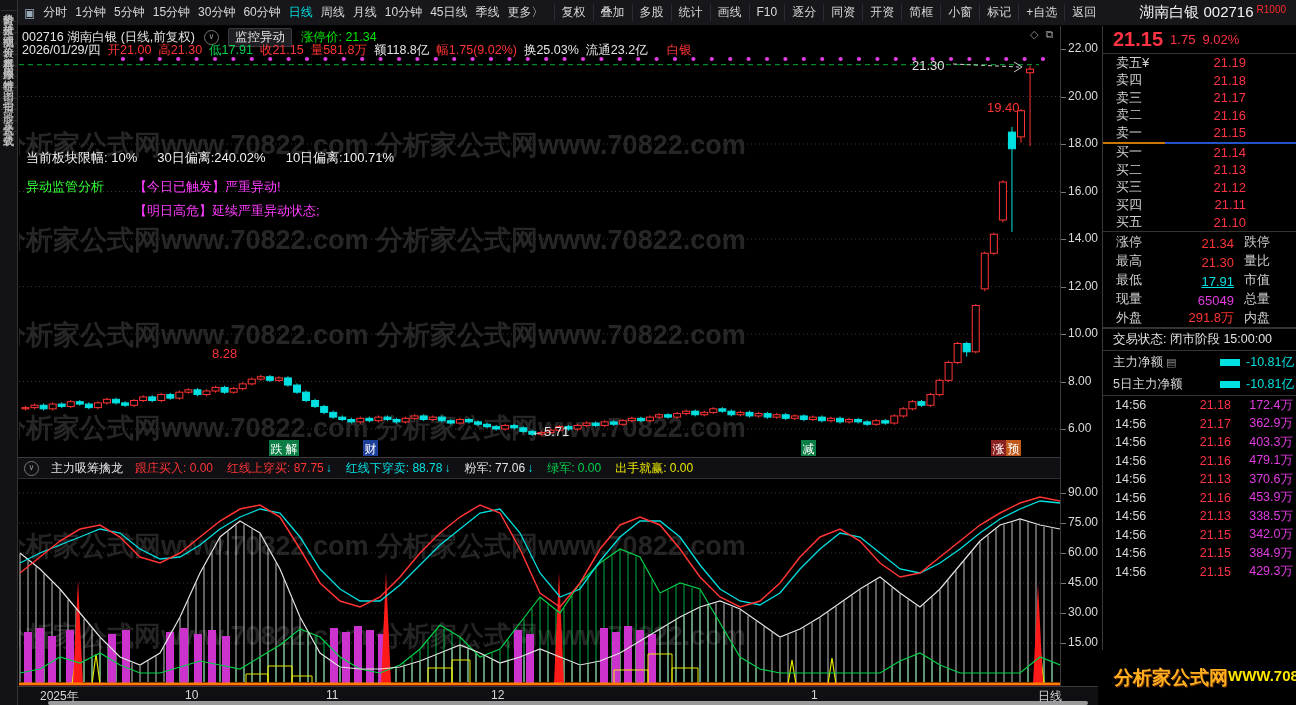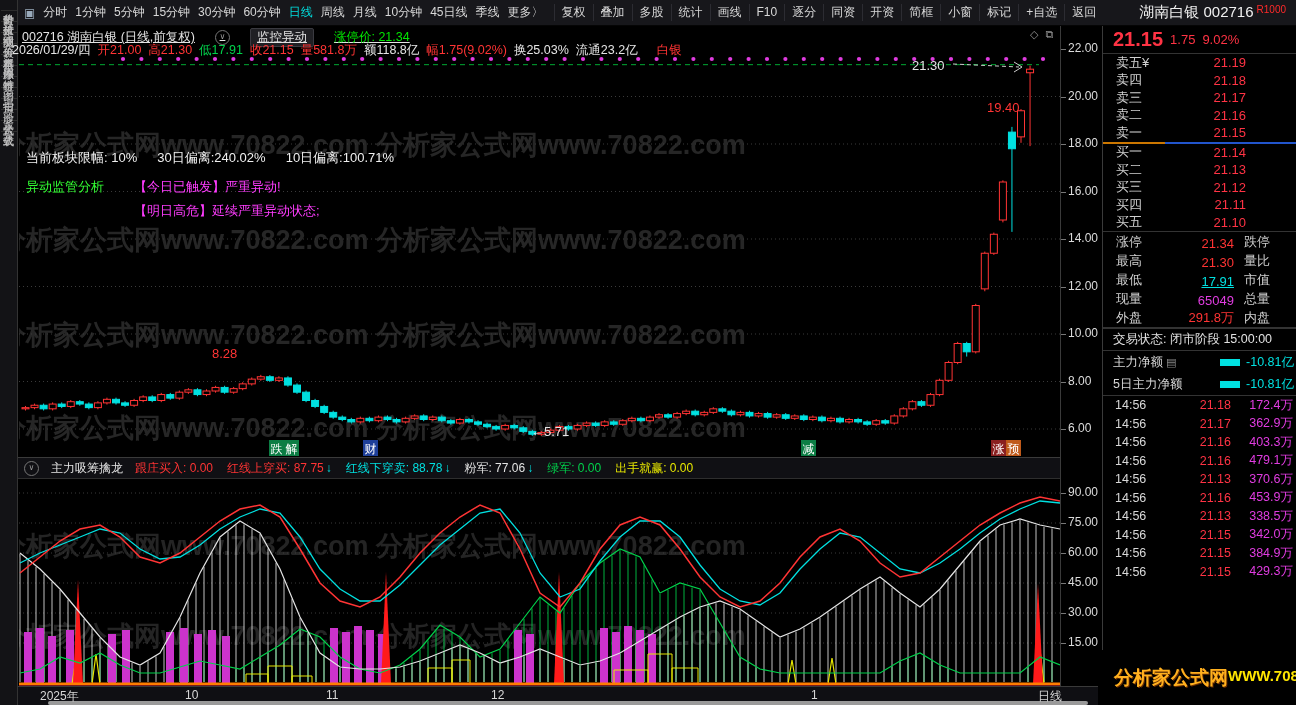--- a/index.html
+++ b/index.html
@@ -15,27 +15,27 @@
   .tools{display:flex;align-items:center;margin-left:6px;height:26px;}
   .titem{padding:0 7px;font-size:12px;color:#d8d8d8;border-left:1px solid #2c2c32;height:17px;line-height:17px;white-space:nowrap;}
   .stock-head{margin-left:auto;display:flex;align-items:flex-start;padding-right:10px;}
   .stock-title{font-size:15px;color:#f0f0f0;white-space:nowrap;}
   .stock-badge{color:#ff2a2a;font-size:10px;margin-left:3px;margin-top:1px;}
   
   .sidebar{position:absolute;left:0;top:0;width:18px;height:705px;background:#131316;border-right:1px solid #333;box-sizing:border-box;}
   .sb-item{writing-mode:vertical-lr;text-orientation:upright;color:#c0c0c0;font-size:11px;
            margin:0 auto;padding:5px 0;border-bottom:1px solid #2c2c2c;width:16px;text-align:center;line-height:16px;}
   
-  .info1{position:absolute;left:22px;top:28px;display:flex;align-items:center;gap:20px;font-size:12.5px;z-index:5;white-space:nowrap;text-decoration:underline;}
+  .info1{position:absolute;left:22px;top:28px;display:flex;align-items:center;gap:9px;font-size:12.5px;z-index:5;white-space:nowrap;}
   .chev{display:inline-block;width:13px;height:13px;border:1px solid #777;border-radius:50%;
         color:#999;font-size:8px;line-height:12px;text-align:center;}
   .monitor-btn{background:#202024;border:1px solid #3a3a40;padding:0 6px;border-radius:2px;color:#e0e0e0;}
   .limit-lab{color:#00e700;}
   .corner-icons{position:absolute;left:1030px;top:28px;color:#909090;font-size:11px;display:flex;gap:7px;z-index:5;}
-  .info2{position:absolute;left:12px;top:42px;display:flex;gap:7px;font-size:12.5px;z-index:5;white-space:nowrap;justify-content:center;}
+  .info2{position:absolute;left:22px;top:42px;display:flex;gap:7px;font-size:12.5px;z-index:5;white-space:nowrap;justify-content:center;}
   .boardline{position:absolute;left:26px;top:149px;display:flex;gap:20px;font-size:13px;color:#f0f0f0;z-index:5;}
   .alert1{position:absolute;left:26px;top:178px;display:flex;font-size:13px;z-index:5;}
   .alert2{position:absolute;left:26px;top:202px;display:flex;font-size:13px;z-index:5;}
   .alert-title{color:#33ff33;width:108px;}
   .alert-spacer{width:108px;}
   .alert-mag{color:#ff3cff;}
   
   #main-svg{position:absolute;left:19px;top:54px;z-index:1;}
   #ind-svg{position:absolute;left:19px;top:480px;z-index:1;}
   .chart-bottom-border{position:absolute;left:18px;top:457px;width:1085px;height:1px;background:#3a3a3a;}

